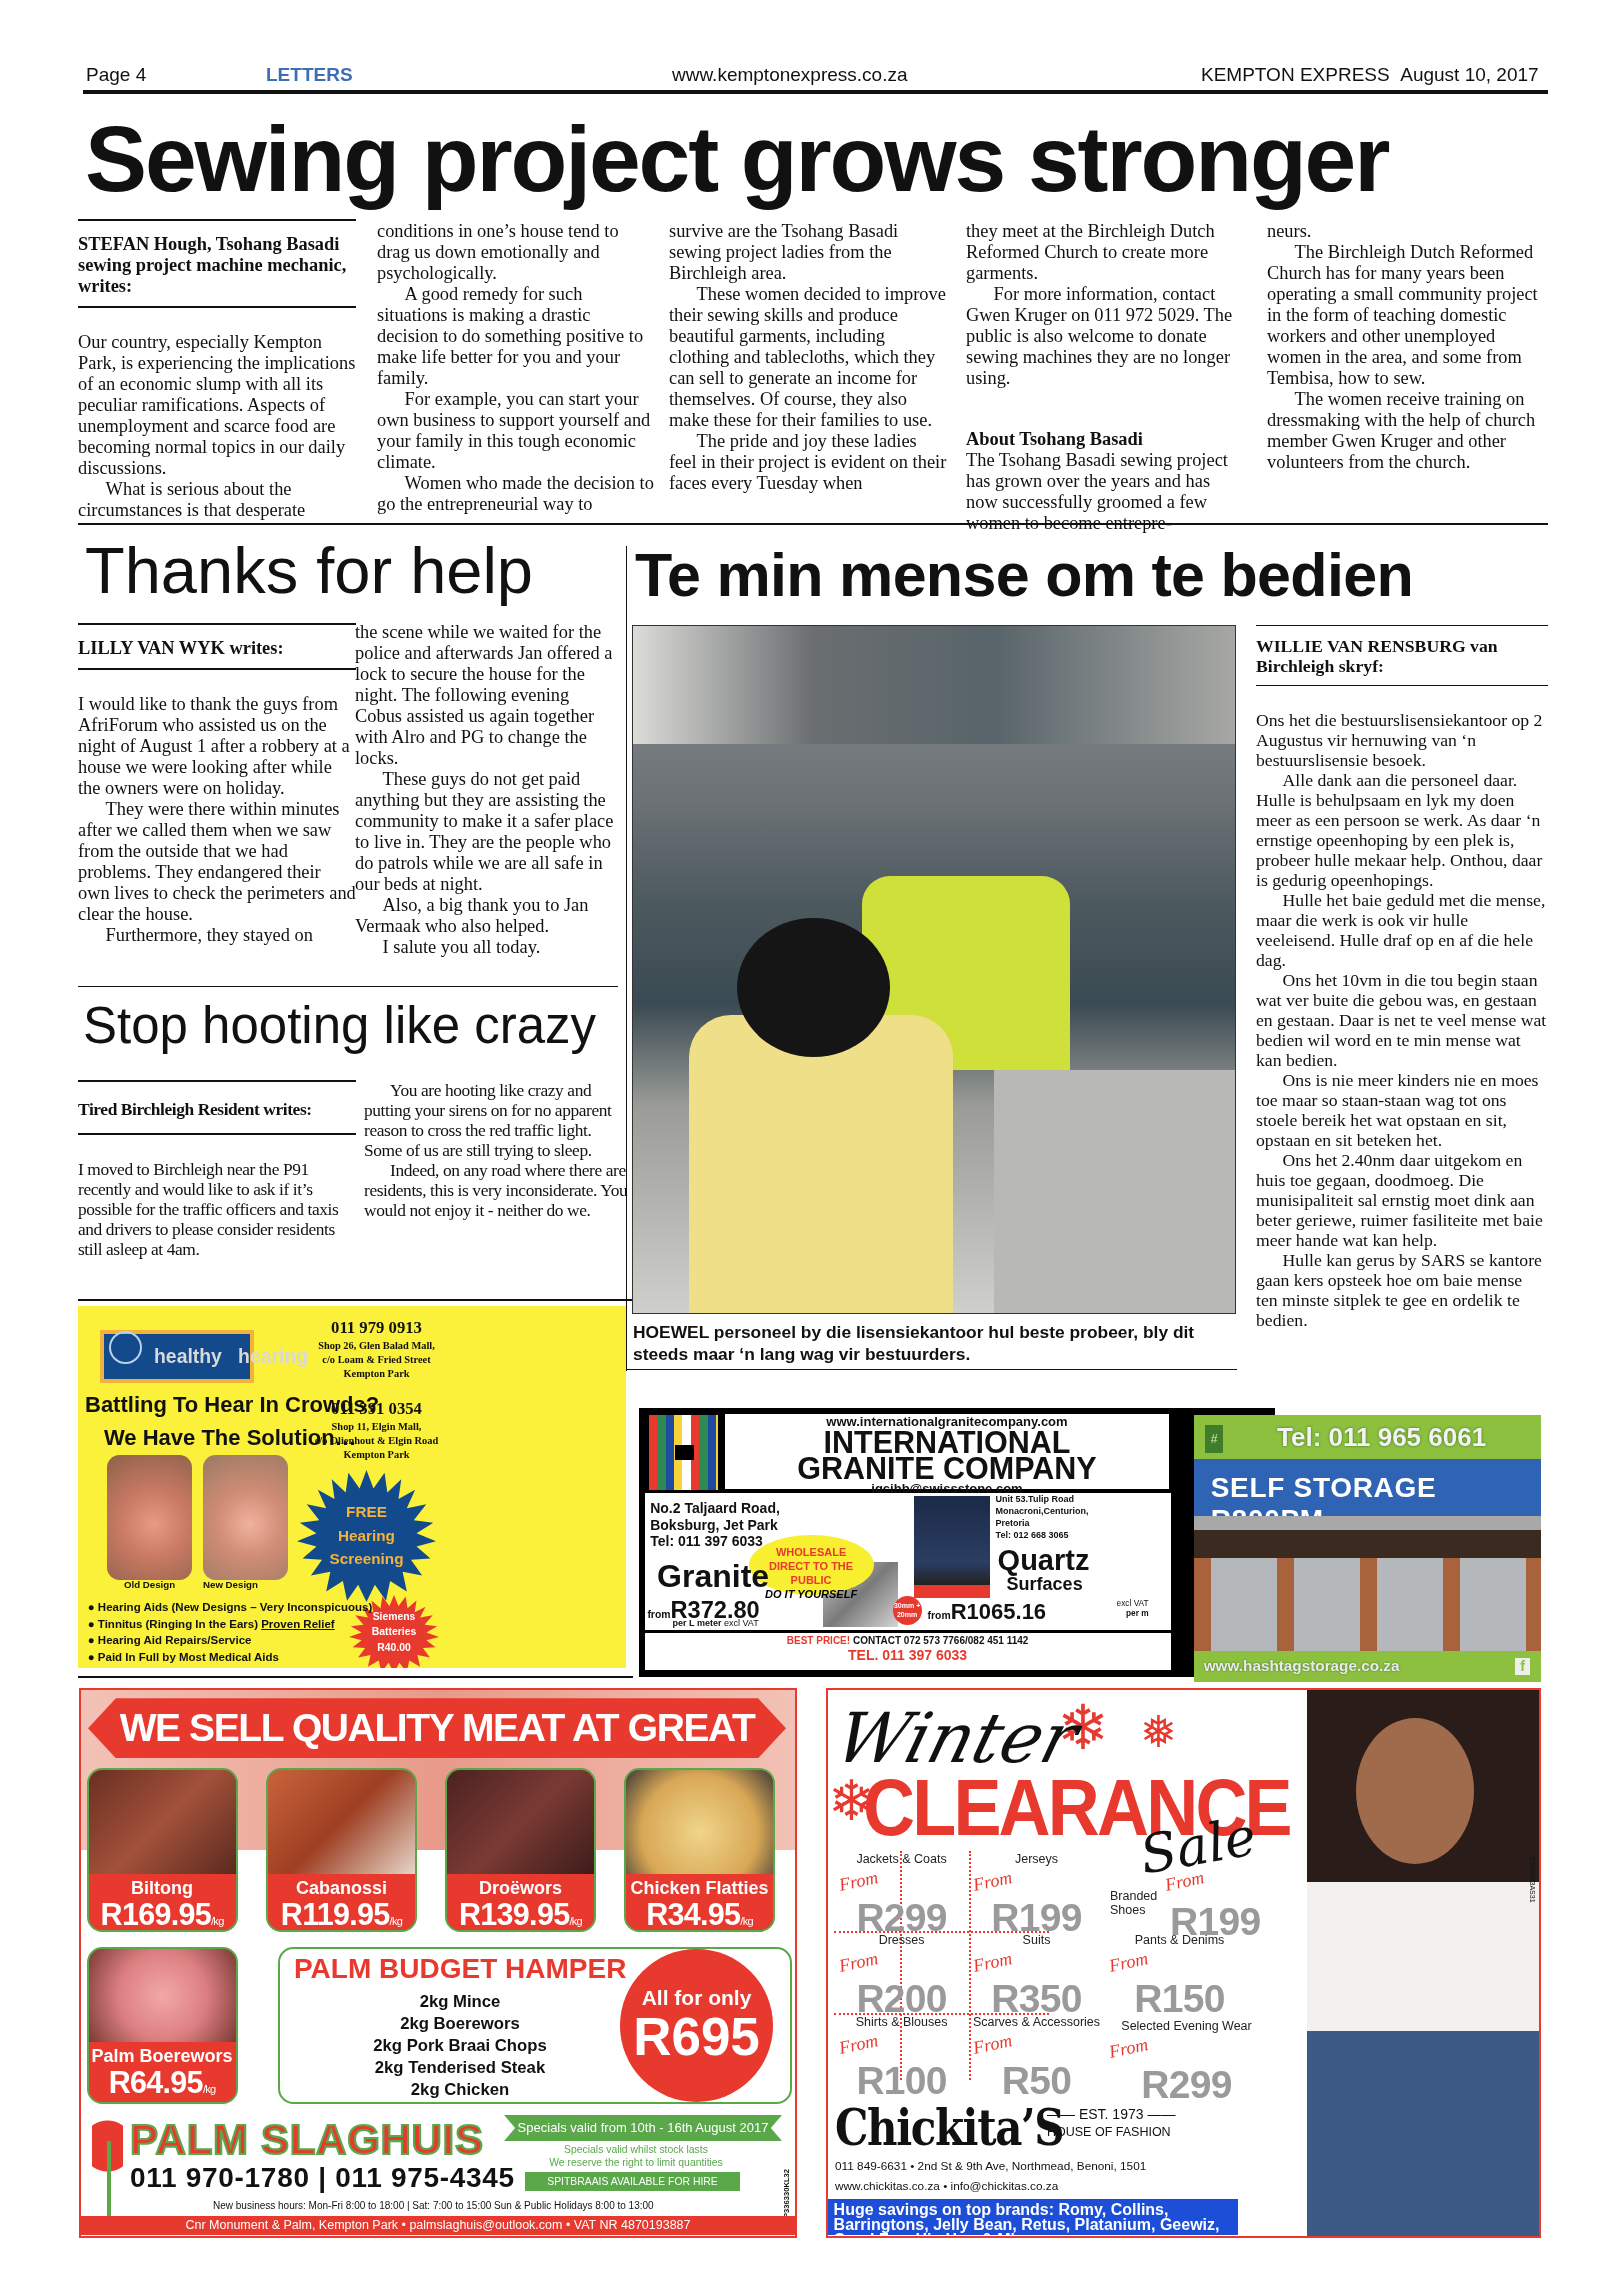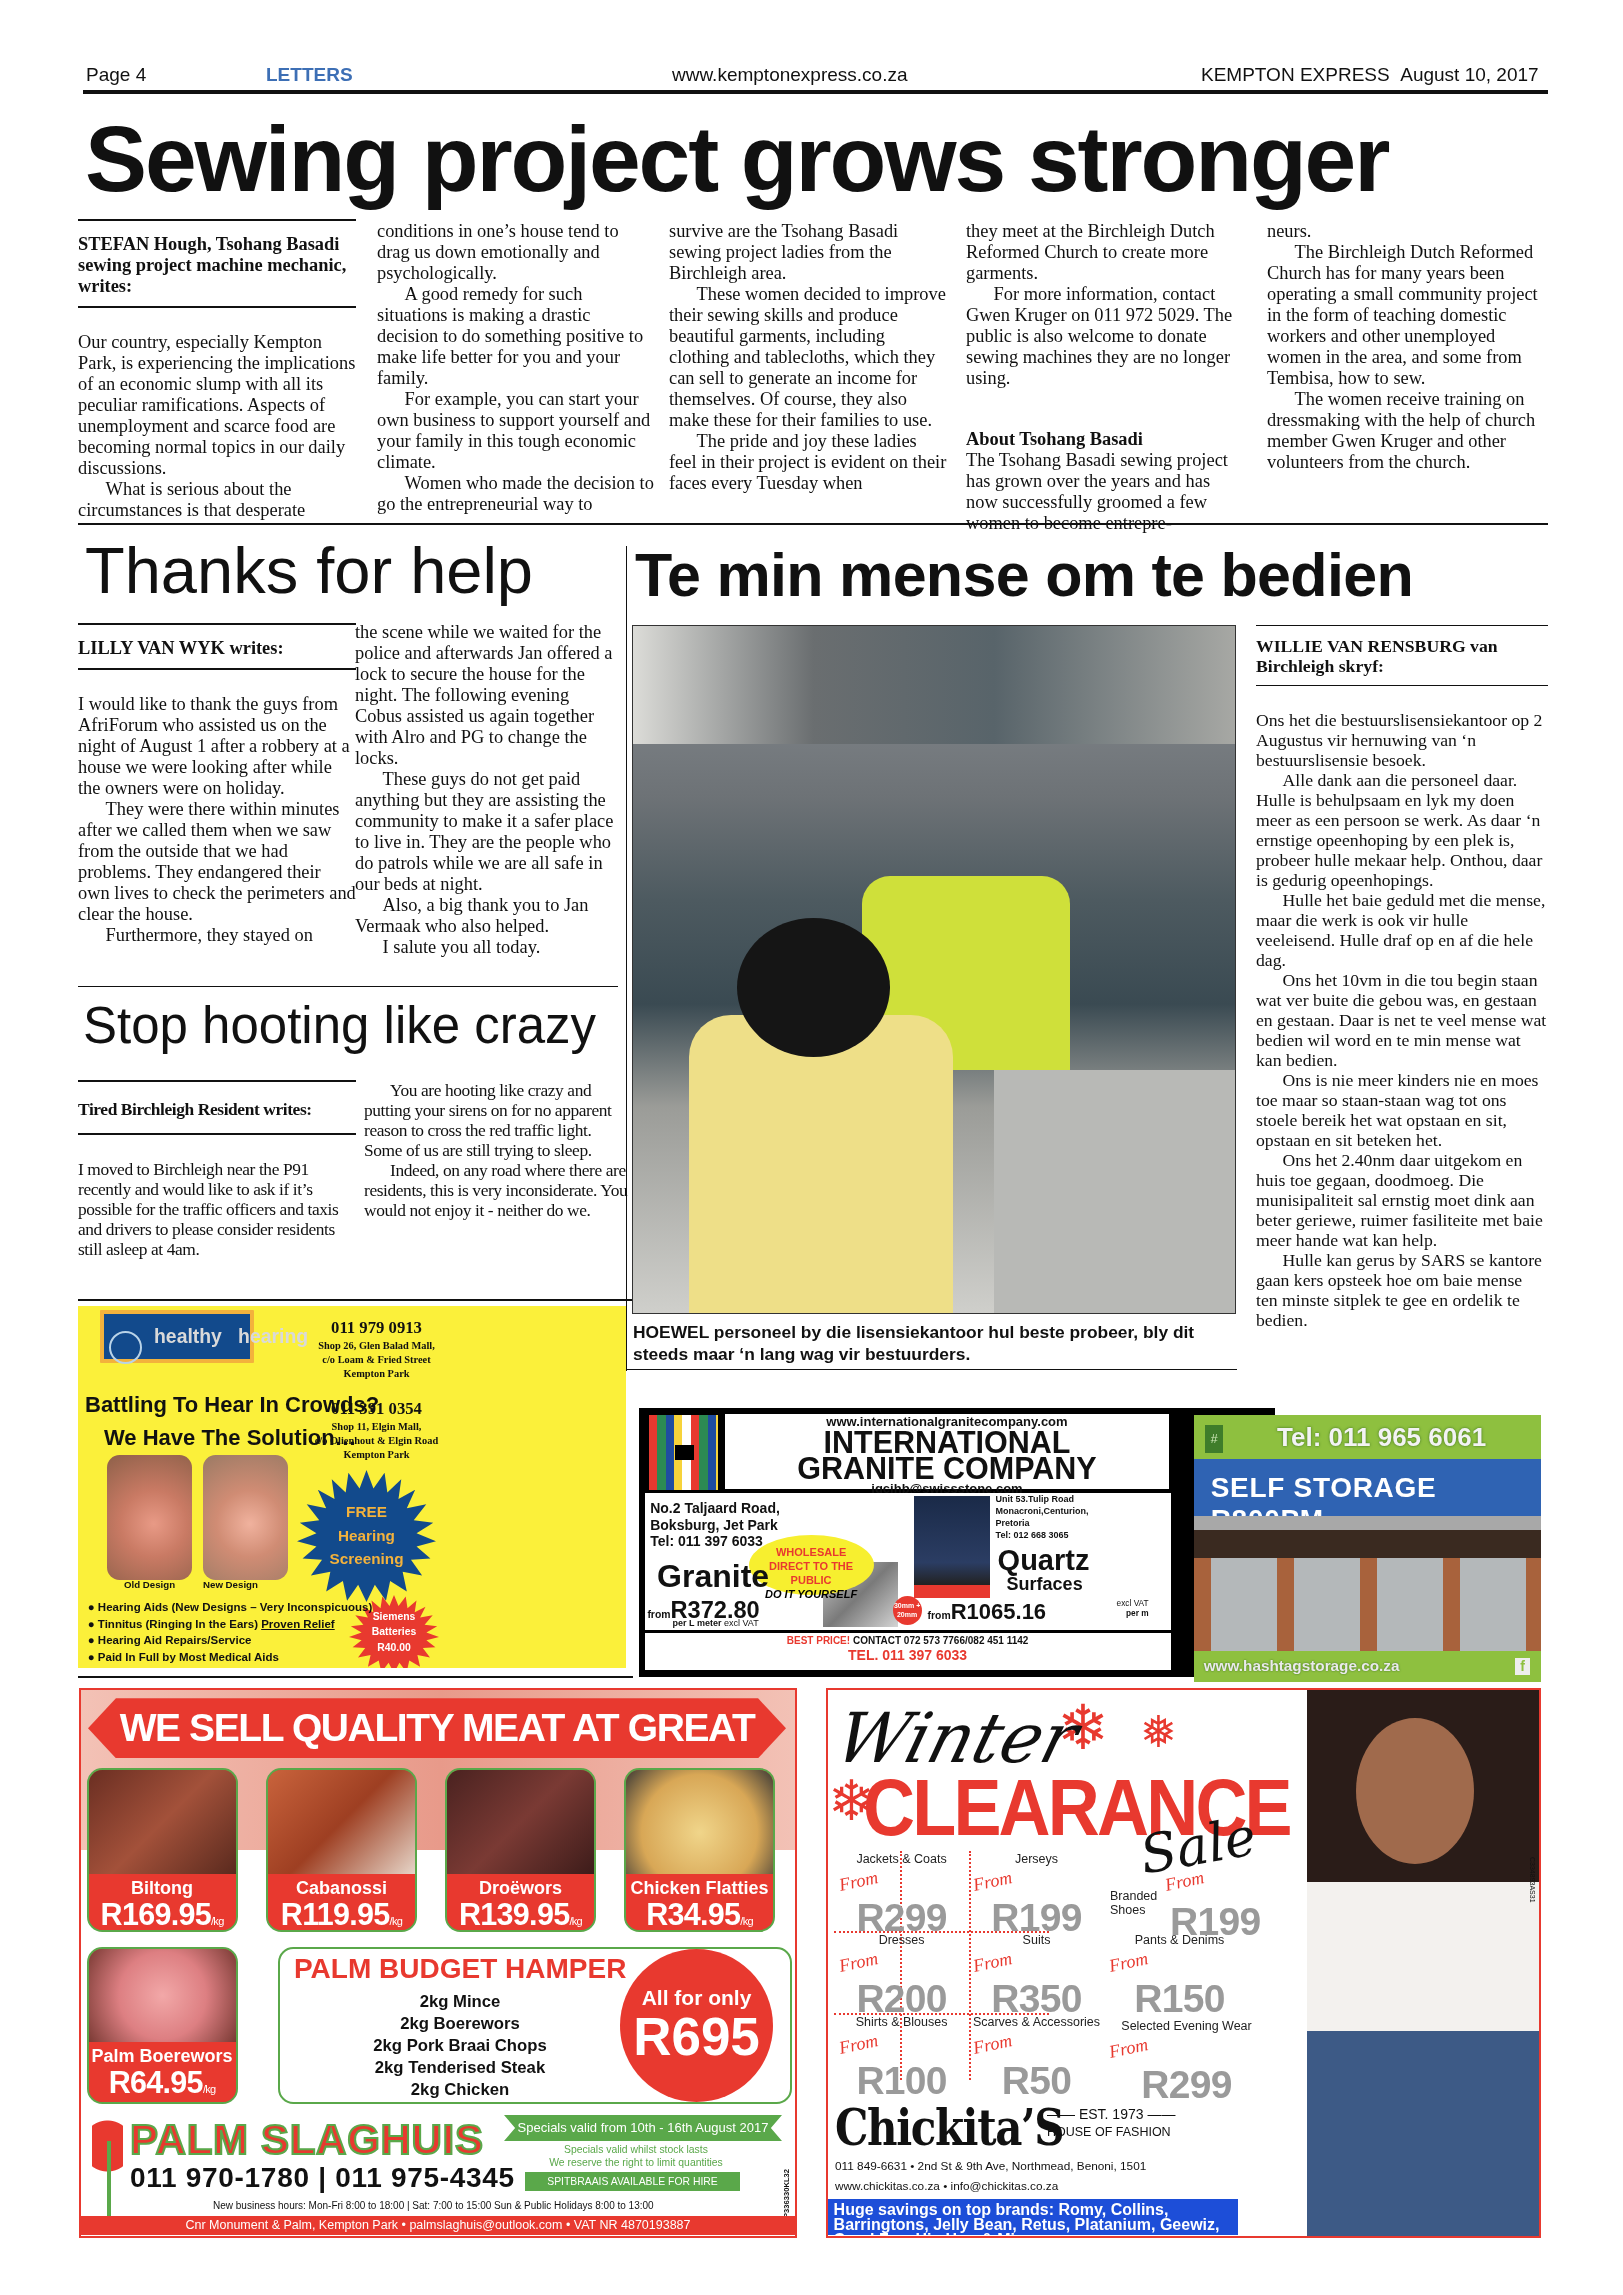--- a/index.html
+++ b/index.html
@@ -111,21 +111,21 @@
   <p class="ni">Ons het die bestuurslisensiekantoor op 2 Augustus vir hernuwing van ‘n bestuurslisensie besoek.</p>
   <p>Alle dank aan die personeel daar. Hulle is behulpsaam en lyk my doen meer as een persoon se werk. As daar ‘n ernstige opeenhoping by een plek is, probeer hulle mekaar help. Onthou, daar is gedurig opeenhopings.</p>
   <p>Hulle het baie geduld met die mense, maar die werk is ook vir hulle veeleisend. Hulle draf op en af die hele dag.</p>
   <p>Ons het 10vm in die tou begin staan wat ver buite die gebou was, en gestaan en gestaan. Daar is net te veel mense wat bedien wil word en te min mense wat kan bedien.</p>
   <p>Ons is nie meer kinders nie en moes toe maar so staan-staan wag tot ons stoele bereik het wat opstaan en sit, opstaan en sit beteken het.</p>
   <p>Ons het 2.40nm daar uitgekom en huis toe gegaan, doodmoeg. Die munisipaliteit sal ernstig moet dink aan beter geriewe, ruimer fasiliteite met baie meer hande wat kan help.</p>
   <p>Hulle kan gerus by SARS se kantore gaan kers opsteek hoe om baie mense ten minste sitplek te gee en ordelik te bedien.</p>
 </div>
 
 <div class="ad" style="left:78px;top:1306px;width:548px;height:362px;background:#fbf03a">
-  <div class="abs sans" style="left:22px;top:4px;width:154px;height:53px;background:#124a8c;border:4.2px solid #f3b23c;border-radius:1px;color:#d9d9d9;font-weight:bold;font-size:19.4px;line-height:44px;padding-left:50px;white-space:pre">healthy   hearing</div>
+  <div class="abs sans" style="left:22px;top:24px;width:154px;height:53px;background:#124a8c;border:4.2px solid #f3b23c;border-radius:1px;color:#d9d9d9;font-weight:bold;font-size:19.4px;line-height:44px;padding-left:50px;white-space:pre">healthy   hearing</div>
   <div class="abs" style="left:30.5px;top:25px;width:33px;height:33px;border:2.1px solid #b9d3e8;border-radius:50%"></div>
   <div class="abs sans" style="left:7px;top:86px;font-size:22px;font-weight:bold">Battling To Hear In Crowds?</div>
   <div class="abs sans" style="left:26px;top:119px;font-size:22px;font-weight:bold">We Have The Solution…</div>
   <div class="abs" style="left:229px;top:15.3px;width:139px;text-align:center;font-size:15.3px;font-weight:bold;line-height:14px">
     <div style="font-size:16.7px;margin-bottom:4.2px">011 979 0913</div>
     <div style="font-size:10.4px">Shop 26, Glen Balad Mall,</div>
     <div style="font-size:10.4px">c/o Loam &amp; Fried Street</div>
     <div style="font-size:10.4px">Kempton Park</div>
   </div>
   <div class="abs" style="left:229px;top:96px;width:139px;text-align:center;font-size:15.3px;font-weight:bold;line-height:14px">

